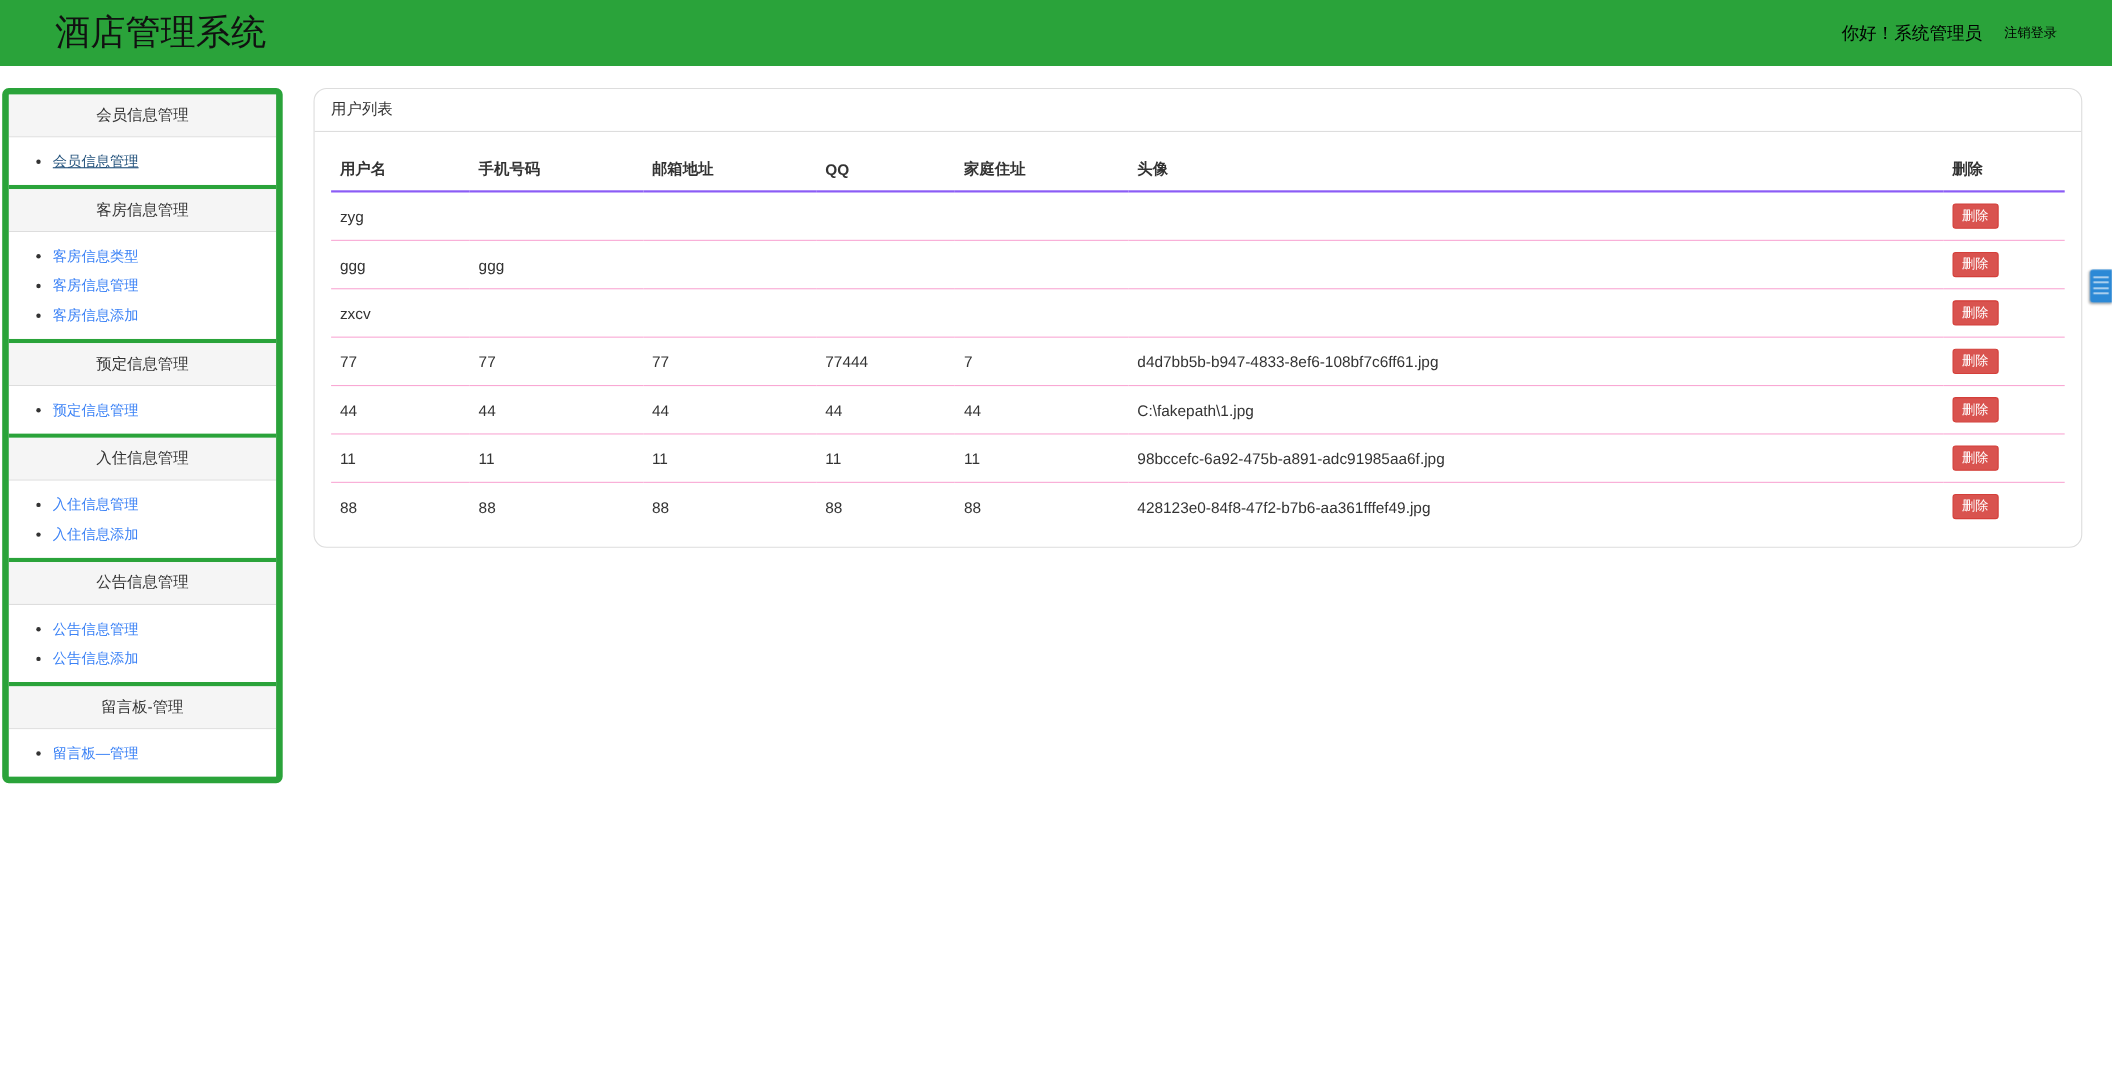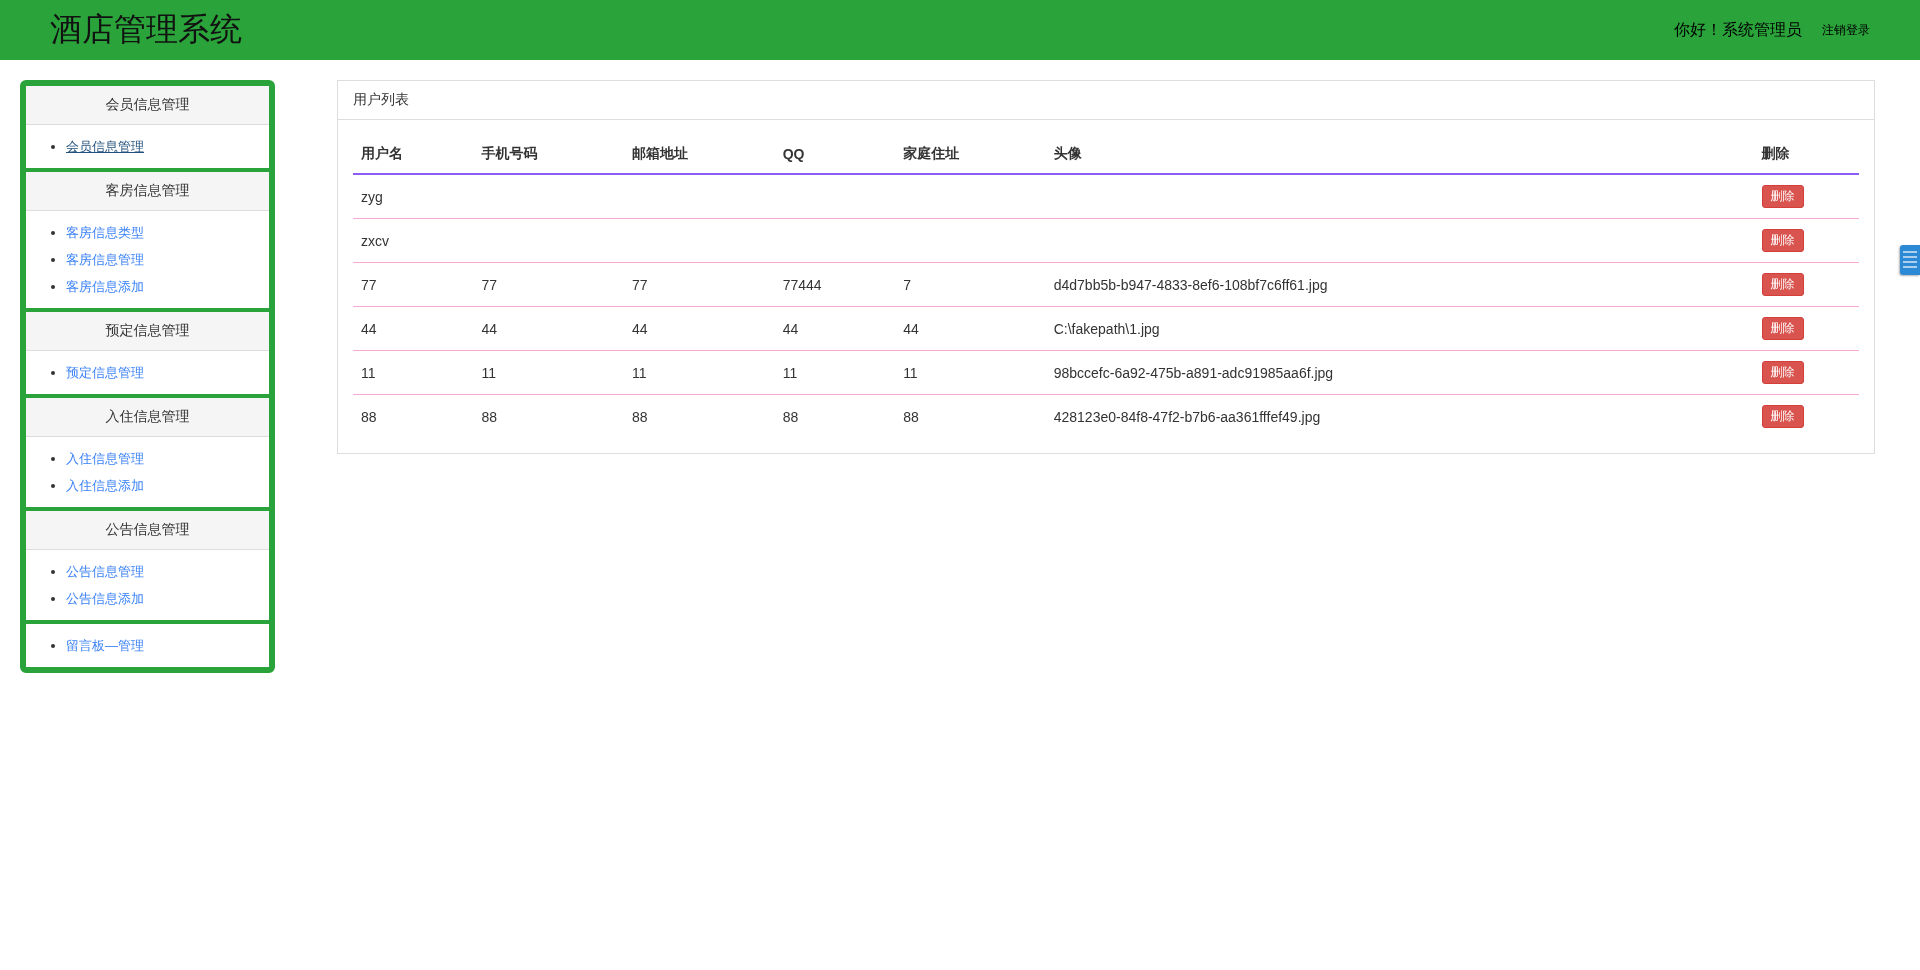--- a/index.html
+++ b/index.html
@@ -33,22 +33,22 @@
   font-size: 12px;
   color: #000;
   cursor: pointer;
   text-decoration: none;
 }
 
 
 .layout {
   display: flex;
   align-items: flex-start;
-  padding: 20px 20px;
-  gap: 62px;
+  padding: 20px 2px;
+  gap: 28px;
 }
 
 
 .sidebar-wrap {
   width: 255px;
   border: 6px solid #2aa33a;
   border-radius: 6px;
   background: #fff;
   position: relative;
   padding: 0;
@@ -92,21 +92,21 @@
   text-decoration: underline;
 }
 
 
 .main {
   flex: 1;
   margin-right: 25px;
 }
 .panel {
   border: 1px solid #ddd;
-  border-radius: 0;
+  border-radius: 12px;
   background: #fff;
 }
 .panel-head {
   padding: 10px 15px;
   border-bottom: 1px solid #ddd;
   color: #333;
   font-size: 14px;
 }
 .panel-body {
   padding: 15px;
@@ -201,20 +201,21 @@
           </ul>
         </div>
         <div class="sb-group">
           <div class="sb-head">公告信息管理</div>
           <ul class="sb-list">
             <li><a href="#">公告信息管理</a></li>
             <li><a href="#">公告信息添加</a></li>
           </ul>
         </div>
         <div class="sb-group">
+          <div class="sb-head">留言板-管理</div>
           <ul class="sb-list">
             <li><a href="#">留言板—管理</a></li>
           </ul>
         </div>
       </div>
   </div>
 
   <div class="main">
     <div class="panel">
       <div class="panel-head">用户列表</div>
@@ -235,20 +236,29 @@
               <tr>
                 <td>zyg</td>
                 <td></td>
                 <td></td>
                 <td></td>
                 <td></td>
                 <td></td>
                 <td><button class="btn-del">删除</button></td>
               </tr>
               <tr>
+                <td>ggg</td>
+                <td>ggg</td>
+                <td></td>
+                <td></td>
+                <td></td>
+                <td></td>
+                <td><button class="btn-del">删除</button></td>
+              </tr>
+              <tr>
                 <td>zxcv</td>
                 <td></td>
                 <td></td>
                 <td></td>
                 <td></td>
                 <td></td>
                 <td><button class="btn-del">删除</button></td>
               </tr>
               <tr>
                 <td>77</td>

